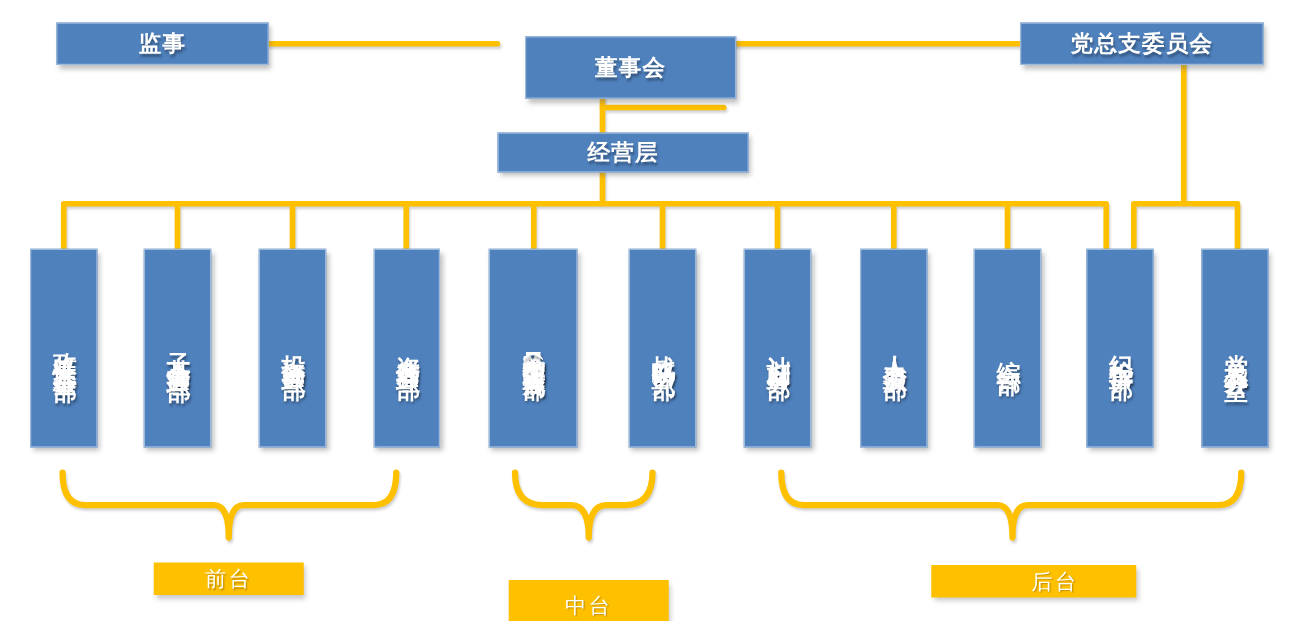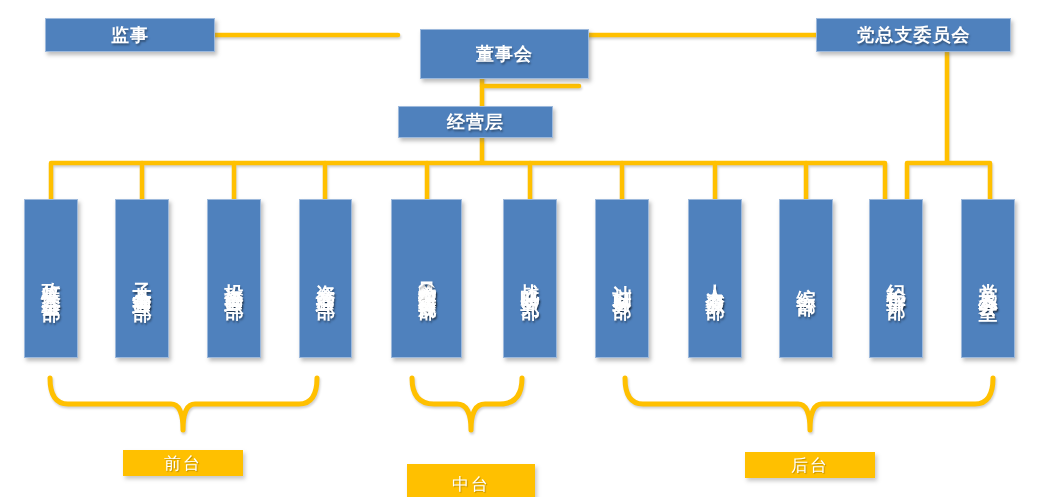--- a/index.html
+++ b/index.html
@@ -90,21 +90,21 @@
     </g>
   </svg>
 
   <div class="node h-node" style="left:45px;top:18px;width:170px;height:34px;">监事</div>
 
   <div class="node h-node" style="left:420px;top:18px;width:169px;height:50px;margin-top:11px;">董事会</div>
 
   <div class="node h-node" style="left:816px;top:18px;width:195px;height:34px;">党总支委员会</div>
 
 
-  <div class="node h-node" style="left:398px;top:106px;width:155px;height:32px;">经营层</div>
+  <div class="node h-node" style="left:398px;top:106px;width:201px;height:32px;">经营层</div>
 
   <div class="node v-node" style="left:24px;top:199px;width:54px;height:159px;">政策性基金部</div>
 
   <div class="node v-node" style="left:115px;top:199px;width:54px;height:159px;">子基金管理部</div>
 
   <div class="node v-node" style="left:207px;top:199px;width:54px;height:159px;">投资管理部</div>
 
   <div class="node v-node" style="left:299px;top:199px;width:53px;height:159px;">资产管理部</div>
 
   <div class="node v-node two-col" style="left:391px;top:199px;width:71px;height:159px;">
@@ -121,15 +121,15 @@
   <div class="node v-node" style="left:779px;top:199px;width:54px;height:159px;">综合部</div>
 
   <div class="node v-node" style="left:869px;top:199px;width:54px;height:159px;">纪检审计部</div>
 
   <div class="node v-node" style="left:961px;top:199px;width:54px;height:159px;">党总支办公室</div>
 
   <div class="group-label" style="left:123px;top:450px;width:120px;height:26px;">前台</div>
 
   <div class="group-label" style="left:407px;top:464px;width:128px;height:40px;">中台</div>
 
-  <div class="group-label" style="left:745px;top:452px;width:130px;height:26px;">后台</div>
+  <div class="group-label" style="left:745px;top:452px;width:130px;height:26px;padding-left:34px;">后台</div>
 
 </div>
 
 </body></html>

